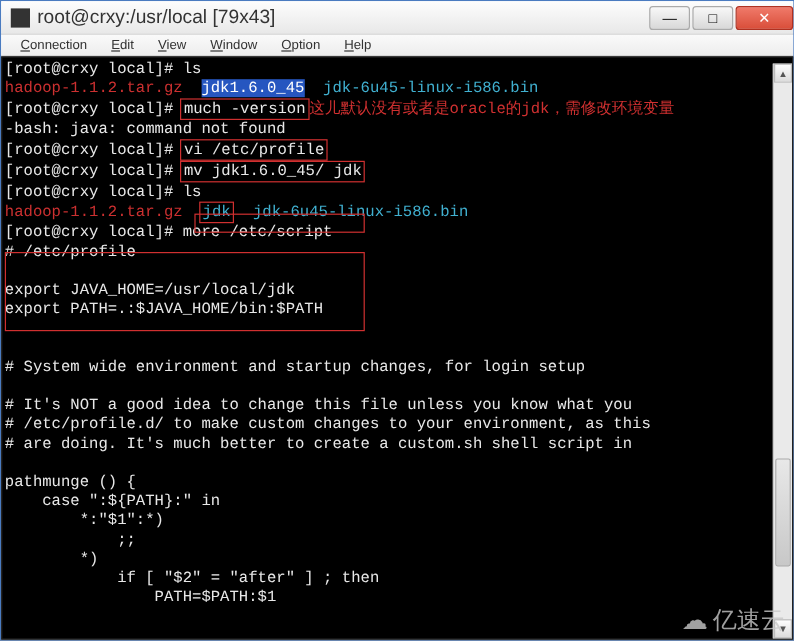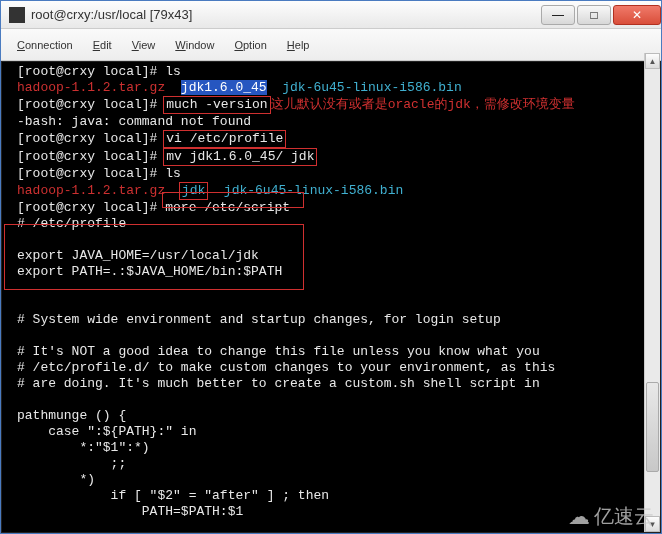--- a/index.html
+++ b/index.html
@@ -1,27 +1,27 @@
 <!DOCTYPE html>
 <html><head>
 <meta charset="utf-8">
 <style>
   * { margin: 0; padding: 0; box-sizing: border-box; }
   body { width: 662px; height: 534px; font-family: Tahoma, sans-serif; font-size: 11px; background: #000; overflow: hidden; position: relative; }
   .window { width: 662px; height: 534px; border: 1px solid #4a7bc0; background: #fff; display: flex; flex-direction: column; }
   .titlebar { height: 28px; background: linear-gradient(#fdfdfd,#e8e8e8); display: flex; align-items: center; padding: 0 0 0 8px; border-bottom: 1px solid #ccc; }
   .title-icon { width: 16px; height: 16px; background: #333; margin-right: 6px; }
-  .title-text { flex: 1; font-size: 13px; color: #333; }
+  .title-text { flex: 1; font-size: 16px; color: #333; }
   .win-buttons { display: flex; }
   .win-btn { width: 34px; height: 20px; border: 1px solid #aaa; border-radius: 3px; margin-left: 2px; display: flex; align-items: center; justify-content: center; font-size: 12px; background: linear-gradient(#f8f8f8,#d8d8d8); cursor: pointer; }
   .win-btn.close { background: linear-gradient(#f07a6a,#d94e3a); color: #fff; border-color: #b03020; width: 48px; }
-  .menubar { height: 32px; background: linear-gradient(#fafafa,#ededed); display: flex; align-items: center; padding: 0 6px; border-bottom: 1px solid #ccc; }
+  .menubar { height: 18px; background: linear-gradient(#fafafa,#ededed); display: flex; align-items: center; padding: 0 6px; border-bottom: 1px solid #ccc; }
   .menu-item { padding: 2px 10px; color: #333; cursor: pointer; }
   .menu-item u { text-decoration: underline; }
-  .terminal { flex: 1; background: #000; font-family: "Courier New", monospace; font-size: 13px; line-height: 16px; color: #ccc; padding: 2px 2px 2px 15px; overflow: hidden; position: relative; border: 1px solid #222; }
+  .terminal { flex: 1; background: #000; font-family: "Courier New", monospace; font-size: 13px; line-height: 16px; color: #ccc; padding: 2px 2px 2px 2px; overflow: hidden; position: relative; border: 1px solid #222; }
   .line { white-space: pre; }
   .white { color: #e8e8e8; }
   .red { color: #cc3030; text-align: center; }
   .cyan { color: #40b0d0; }
   .sel { background: #2656c0; color: #fff; }
   .box-red { border: 1px solid #d03030; display: inline-block; padding: 0 2px; margin-left: -2px; }
   .annot { color: #d03030; }
   .scrollbar { position: absolute; right: 2px; top: 53px; width: 16px; bottom: 2px; background: #f0f0f0; border-left: 1px solid #ccc; }
   .sb-btn { height: 16px; background: linear-gradient(#fdfdfd,#dcdcdc); border: 1px solid #bbb; display: flex; align-items: center; justify-content: center; font-size: 8px; color: #555; }
   .sb-track { position: absolute; top: 16px; bottom: 16px; left: 0; right: 0; background: #eaeaea; }

